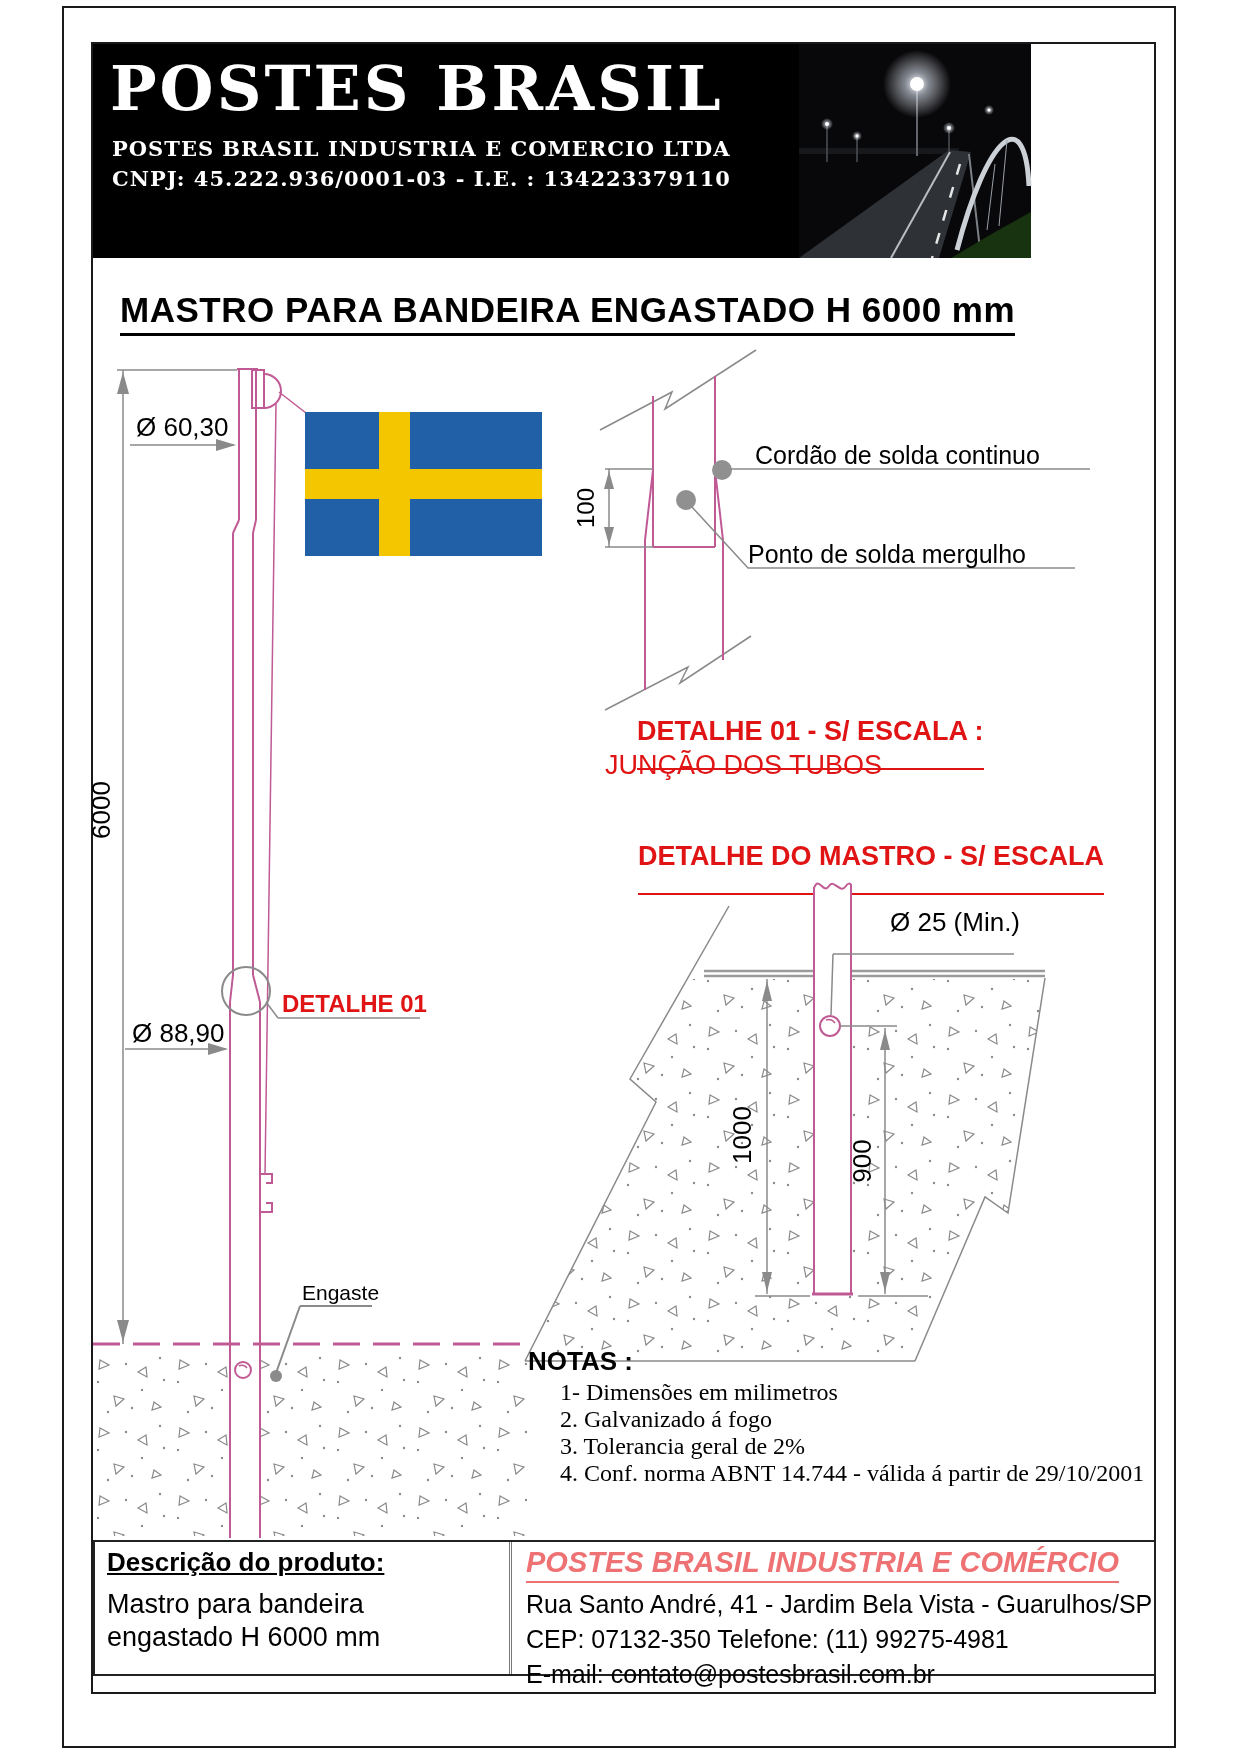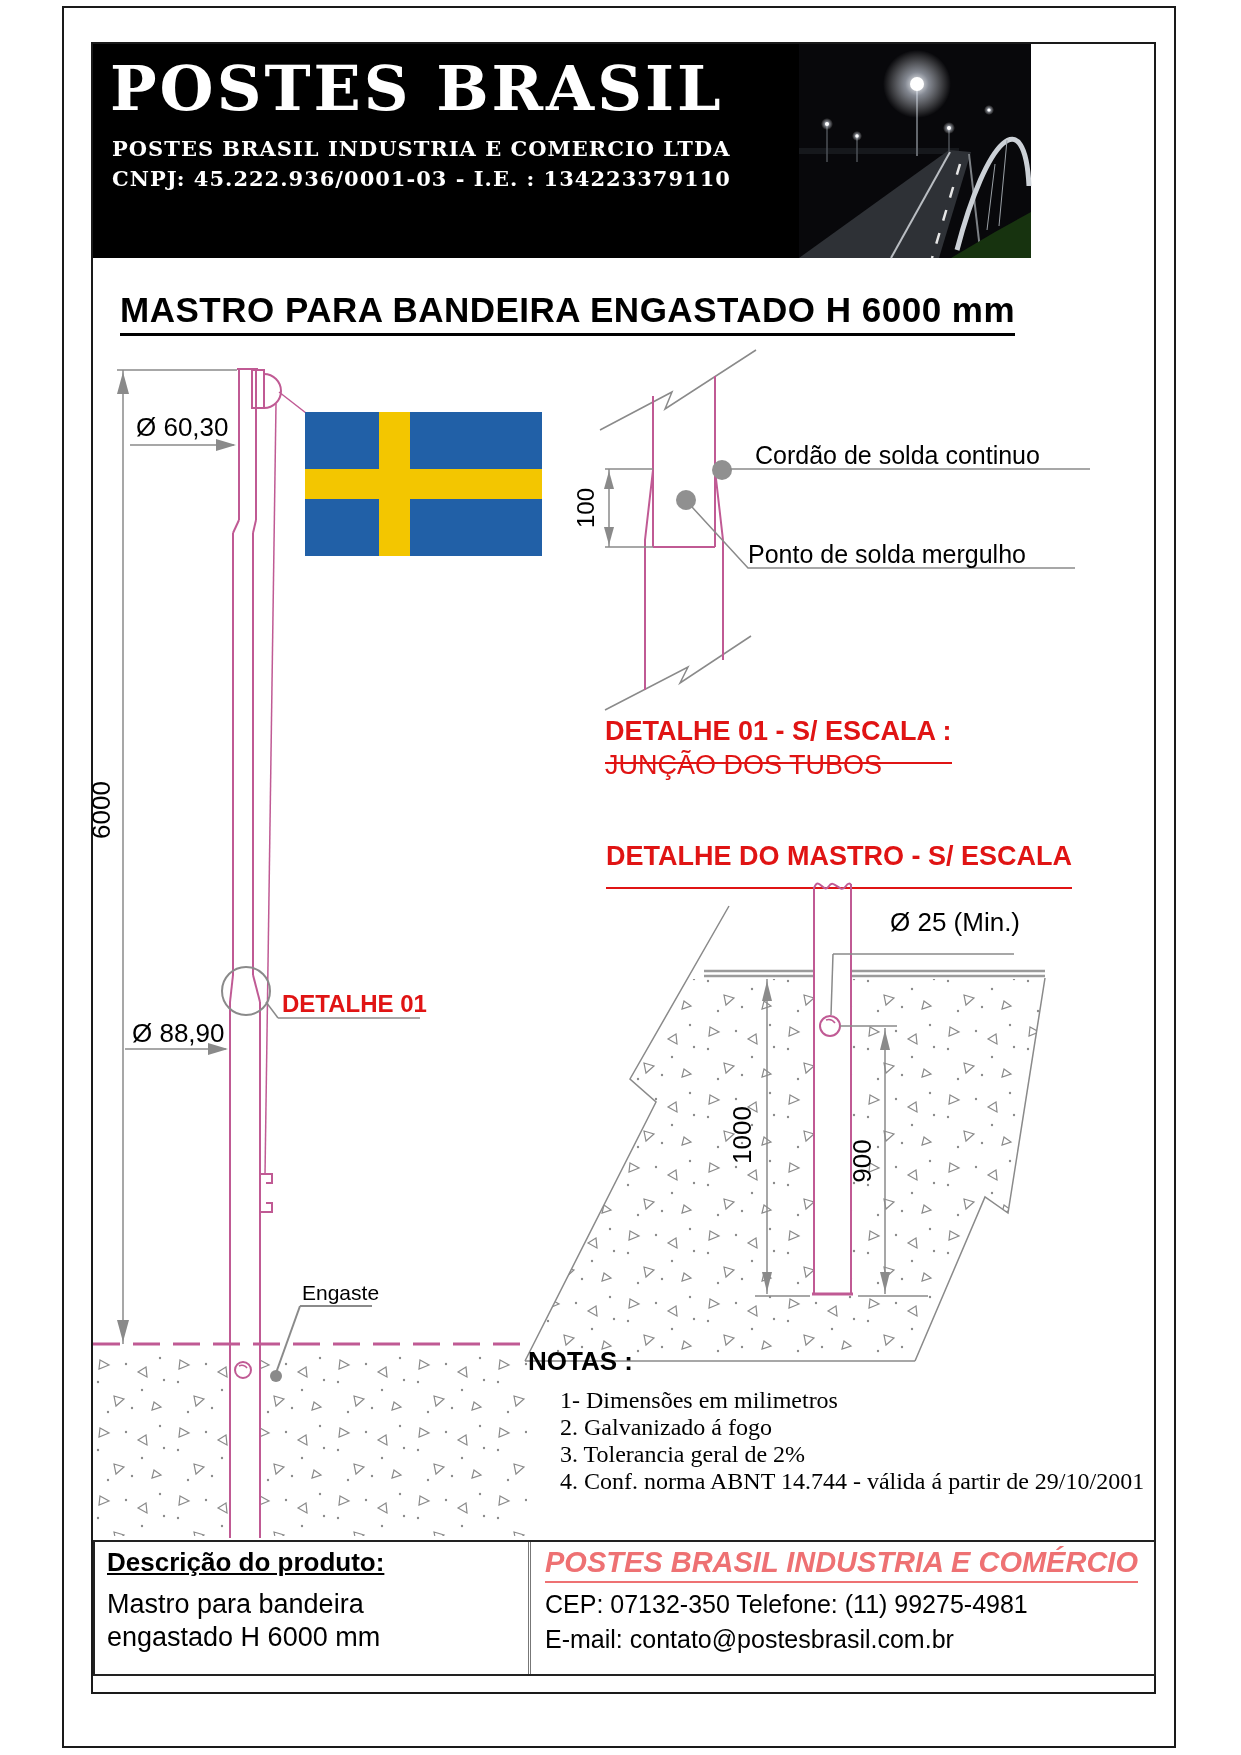--- a/index.html
+++ b/index.html
@@ -18,27 +18,27 @@
   .banner-sub{left:112px;top:136px;color:#fff;font-family:"DejaVu Serif",serif;font-weight:700;
         font-size:21px;letter-spacing:1px;white-space:nowrap;}
   .banner-cnpj{left:112px;top:166px;color:#fff;font-family:"DejaVu Serif",serif;font-weight:700;
         font-size:21px;letter-spacing:1px;white-space:nowrap;}
   .photo{left:799px;top:44px;width:232px;height:214px;}
   
   .sheet-title{left:120px;top:290px;font-size:35px;font-weight:bold;letter-spacing:.5px;
         border-bottom:3px solid #000;padding-bottom:3px;white-space:nowrap;}
   
   .red-h{color:var(--c-red);font-weight:bold;font-size:27px;white-space:nowrap;}
-  .red-h.u{border-bottom:2px solid var(--c-red);padding-bottom:15px;}
+  .red-h.u{border-bottom:2px solid var(--c-red);padding-bottom:21px;margin-left:32px;}
   .red-sub{color:var(--c-red);font-size:27px;white-space:nowrap;}
   
   .callout{font-size:25px;color:#000;white-space:nowrap;}
   
   .notes{left:528px;top:1346px;width:632px;}
-  .notes-h{font-size:26px;font-weight:bold;margin-bottom:10px;}
+  .notes-h{font-size:26px;font-weight:bold;margin-bottom:2px;}
   .note-item{font-family:"Liberation Serif",serif;font-size:24px;line-height:27px;white-space:nowrap;margin-left:32px;}
   
   .footer{left:93px;top:1540px;width:1063px;height:136px;border:2px solid #222;
         box-sizing:border-box;display:flex;}
   .footer-left{width:433px;padding:5px 12px;box-sizing:border-box;}
   .footer-right{flex:1;border-left:3px double #777;padding:4px 14px;box-sizing:border-box;}
   .desc-h{font-size:26px;font-weight:bold;text-decoration:underline;margin-bottom:10px;}
   .desc-t{font-size:27px;line-height:33px;width:390px;}
   .comp-h{color:var(--c-salmon);font-size:29px;font-weight:bold;font-style:italic;
         border-bottom:2px solid var(--c-salmon);padding-bottom:2px;display:inline-block;
@@ -305,16 +305,17 @@
 
 <div class="abs footer">
   <div class="footer-left">
     <div class="desc-h">Descrição do produto:</div>
     <div class="desc-t">Mastro para bandeira engastado H 6000 mm</div>
   </div>
   <div class="footer-right">
     <div>
       <span class="comp-h">POSTES BRASIL INDUSTRIA E COMÉRCIO</span>
     </div>
+    <div class="comp-line">Rua Santo André, 41 - Jardim Bela Vista - Guarulhos/SP</div>
     <div class="comp-line">CEP: 07132-350 Telefone: (11) 99275-4981</div>
     <div class="comp-line">E-mail: contato@postesbrasil.com.br</div>
   </div>
 </div>
 
 </body></html>

